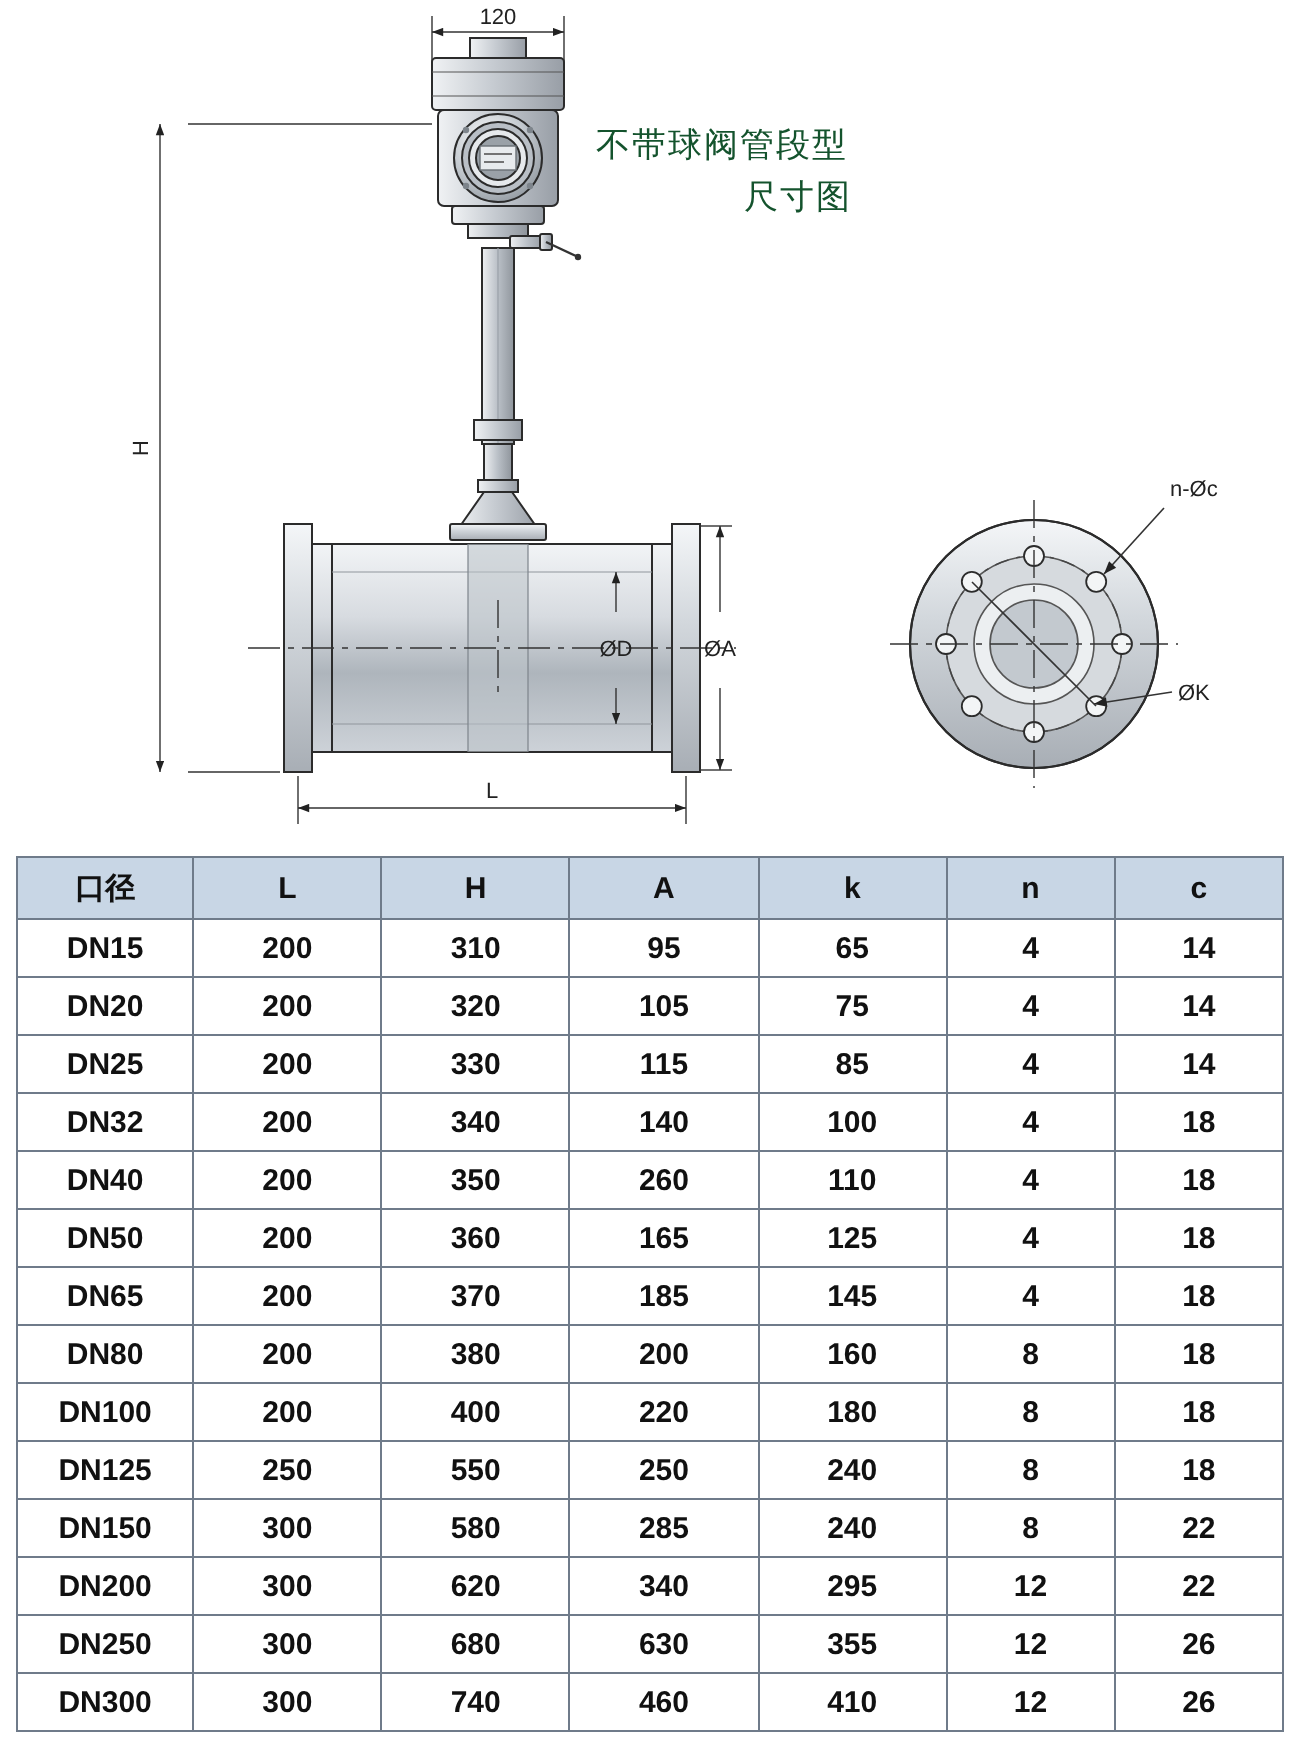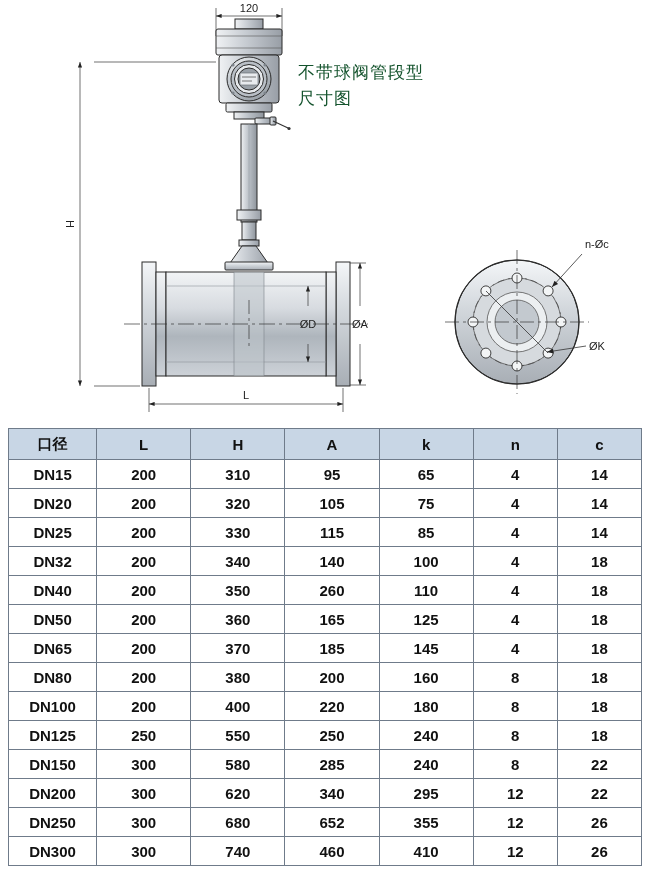--- a/index.html
+++ b/index.html
@@ -31,21 +31,21 @@
     top: 60px;
     width: 200px;
     text-align: left;
     font-size: 17px;
     line-height: 26px;
     color: #14532d;
     letter-spacing: 1px;
   }
   .title-block .line2 {
     display: block;
-    text-align: left;
+    text-align: right;
     width: 128px;
   }
 
   
   #spec-table {
     border-collapse: collapse;
     width: 634px;
     margin: 4px auto 0 auto;
     table-layout: fixed;
   }
@@ -393,21 +393,21 @@
         <td>620</td>
         <td>340</td>
         <td>295</td>
         <td>12</td>
         <td>22</td>
       </tr>
       <tr>
         <td>DN250</td>
         <td>300</td>
         <td>680</td>
-        <td>652</td>
+        <td>630</td>
         <td>355</td>
         <td>12</td>
         <td>26</td>
       </tr>
       <tr>
         <td>DN300</td>
         <td>300</td>
         <td>740</td>
         <td>460</td>
         <td>410</td>

